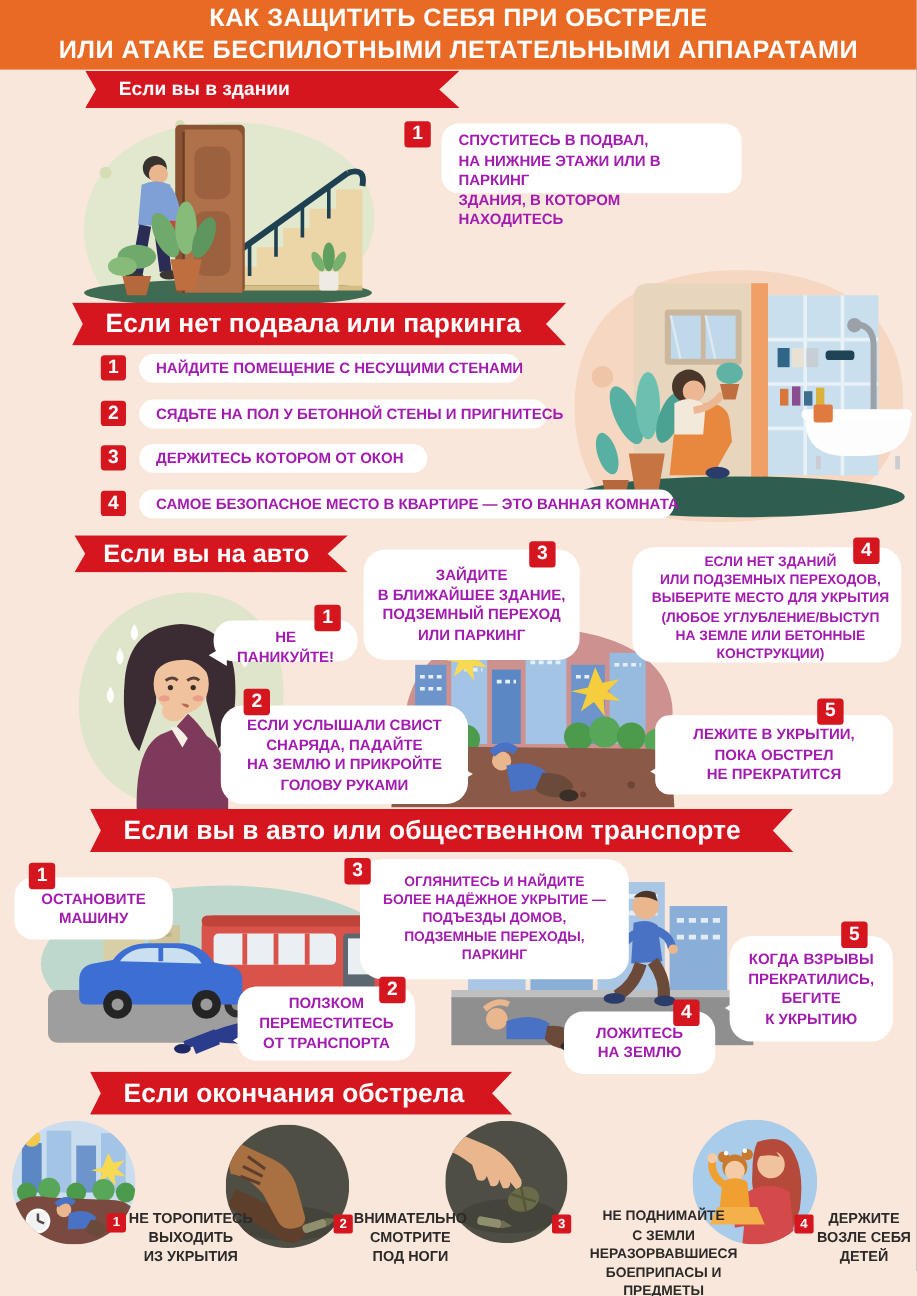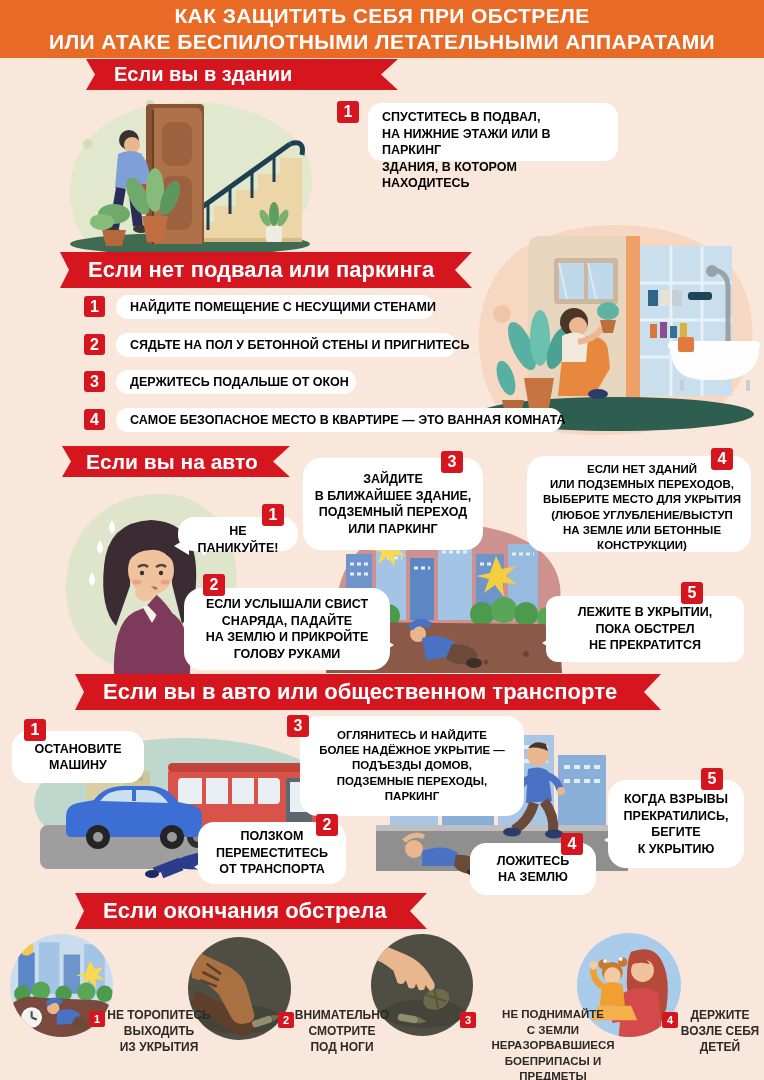--- a/index.html
+++ b/index.html
@@ -30,21 +30,21 @@
   .badge{
     position:absolute; background:#D6161F; color:#fff; font-weight:700;
     display:flex; align-items:center; justify-content:center;
     border-radius:3px; z-index:7;
   }
   .badge.lg{width:22px;height:22px;font-size:16px;}
   .badge.sm{width:16px;height:16px;font-size:11px;border-radius:2px;}
   
   .bubble{
     position:absolute; background:#fff; border-radius:14px;
-    font-weight:700; color:#000000; white-space:pre-line;
+    font-weight:700; color:#a21caf; white-space:pre-line;
     display:grid; place-items:center; box-sizing:border-box; z-index:5;
     line-height:1.32;
   }
   .bubble.center{text-align:center; padding:6px 10px;}
   .bubble.row{display:flex; align-items:center; padding:0 14px; border-radius:12px; white-space:nowrap;}
   .f125{font-size:12.5px;} .f115{font-size:11.5px;}
   .tail-l::after, .tail-r::after{
     content:""; position:absolute; top:58%; border:9px solid transparent; z-index:4;
   }
   .tail-l::after{left:-13px; border-right:15px solid #fff;}
@@ -64,21 +64,21 @@
 </head>
 <body>
 
 <div class="poster">
 
   <header class="hdr">
     <div>КАК ЗАЩИТИТЬ СЕБЯ ПРИ ОБСТРЕЛЕ</div>
     <div>ИЛИ АТАКЕ БЕСПИЛОТНЫМИ ЛЕТАТЕЛЬНЫМИ АППАРАТАМИ</div>
   </header>
 
-  <div class="ribbon" style="left:86px;top:59px;width:312px;height:31px;font-size:20px;">Если вы в здании</div>
+  <div class="ribbon" style="left:71px;top:59px;width:312px;height:31px;font-size:16px;">Если вы в здании</div>
 
   <svg class="illus" style="left:58px;top:92px;" width="264" height="168" viewBox="0 0 264 168">
     <path d="M28,150 C-8,96 18,28 92,14 C170,-2 252,30 254,86 C256,132 216,158 150,160 C100,162 52,168 28,150 Z" fill="#E2E8CE"></path>
     <circle cx="30" cy="52" r="5" fill="#D4DDB4"></circle>
       <circle cx="92" cy="12" r="4" fill="#D4DDB4"></circle>
     <ellipse cx="132" cy="152" rx="120" ry="11" fill="#3E6B52"></ellipse>
     <path d="M134,146 V130 h22 v-16 h22 v-16 h22 v-16 h22 v-16 h22 v80 Z" fill="#ECD5A6"></path>
     <path d="M134,146 h110 v4 h-110 Z" fill="#D9BC83"></path>
     <path d="M140,118 L232,52" stroke="#1E4152" stroke-width="5" fill="none"></path>
     <path d="M150,112 v26 M172,96 v26 M194,80 v26 M216,64 v26" stroke="#1E4152" stroke-width="3"></path>
@@ -117,21 +117,21 @@
 
   <div class="ribbon" style="left:60px;top:252px;width:412px;height:36px;font-size:22px;">Если нет подвала или паркинга</div>
 
   <div class="badge lg" style="left:84px;top:296px;width:21px;height:21px;">1</div>
   <div class="bubble row f125" style="left:116px;top:295px;width:318px;height:24px;">НАЙДИТЕ ПОМЕЩЕНИЕ С НЕСУЩИМИ СТЕНАМИ</div>
 
   <div class="badge lg" style="left:84px;top:334px;width:21px;height:21px;">2</div>
   <div class="bubble row f125" style="left:116px;top:333px;width:340px;height:24px;">СЯДЬТЕ НА ПОЛ У БЕТОННОЙ СТЕНЫ И ПРИГНИТЕСЬ</div>
 
   <div class="badge lg" style="left:84px;top:371px;width:21px;height:21px;">3</div>
-  <div class="bubble row f125" style="left:116px;top:370px;width:240px;height:24px;">ДЕРЖИТЕСЬ ПОДАЛЬШЕ ОТ ОКОН</div>
+  <div class="bubble row f125" style="left:116px;top:370px;width:240px;height:24px;">ДЕРЖИТЕСЬ КОТОРОМ ОТ ОКОН</div>
 
   <div class="badge lg" style="left:84px;top:409px;width:21px;height:21px;">4</div>
   <div class="bubble row f125" style="left:116px;top:408px;width:446px;height:24px;">САМОЕ БЕЗОПАСНОЕ МЕСТО В КВАРТИРЕ — ЭТО ВАННАЯ КОМНАТА</div>
 
   <svg class="illus" style="left:466px;top:218px;" width="298" height="222" viewBox="0 0 298 222">
     <path d="M36,196 C0,150 4,60 60,28 C120,-6 226,2 264,48 C298,88 294,160 250,190 C198,224 84,226 36,196 Z" fill="#F6D8C2"></path>
     <circle cx="36" cy="96" r="9" fill="#EFC5A8"></circle>
     <path d="M62,30 q0,-12 14,-12 h96 v170 h-110 Z" fill="#E7D5BE"></path>
     <rect x="160" y="18" width="14" height="172" fill="#F0A066"></rect>
     <rect x="88" y="40" width="64" height="46" rx="3" fill="#CBB79E"></rect>

